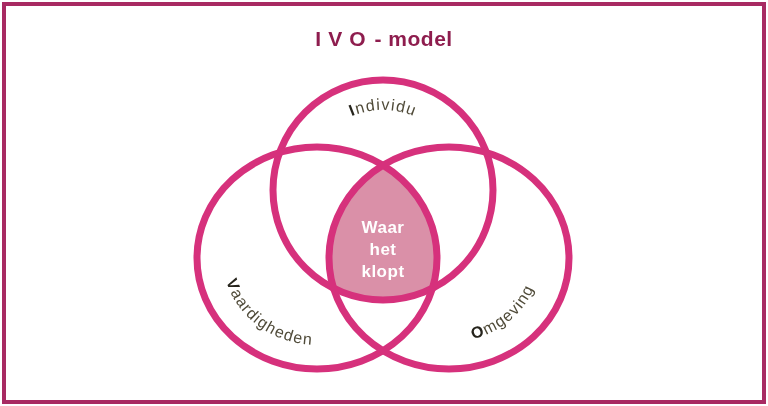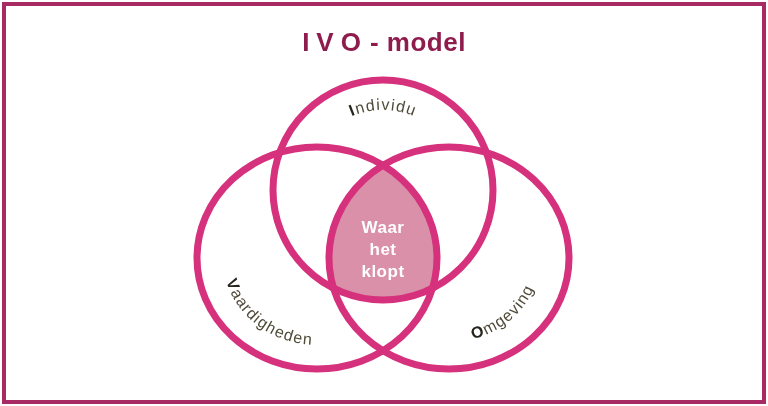--- a/index.html
+++ b/index.html
@@ -18,21 +18,21 @@
     border: 4px solid var(--frame-border, #a82a62);
     pointer-events: none;
     z-index: 3;
   }
   .title {
     position: absolute;
     top: 27px;
     left: 0;
     width: 768px;
     text-align: center;
-    font-size: 26px;
+    font-size: 21px;
     font-weight: 700;
     color: var(--title-text, #8e1d4e);
     z-index: 2;
     white-space: nowrap;
   }
   .title .acronym {
     letter-spacing: 7px;
   }
   .title .rest {
     margin-left: 2px;

